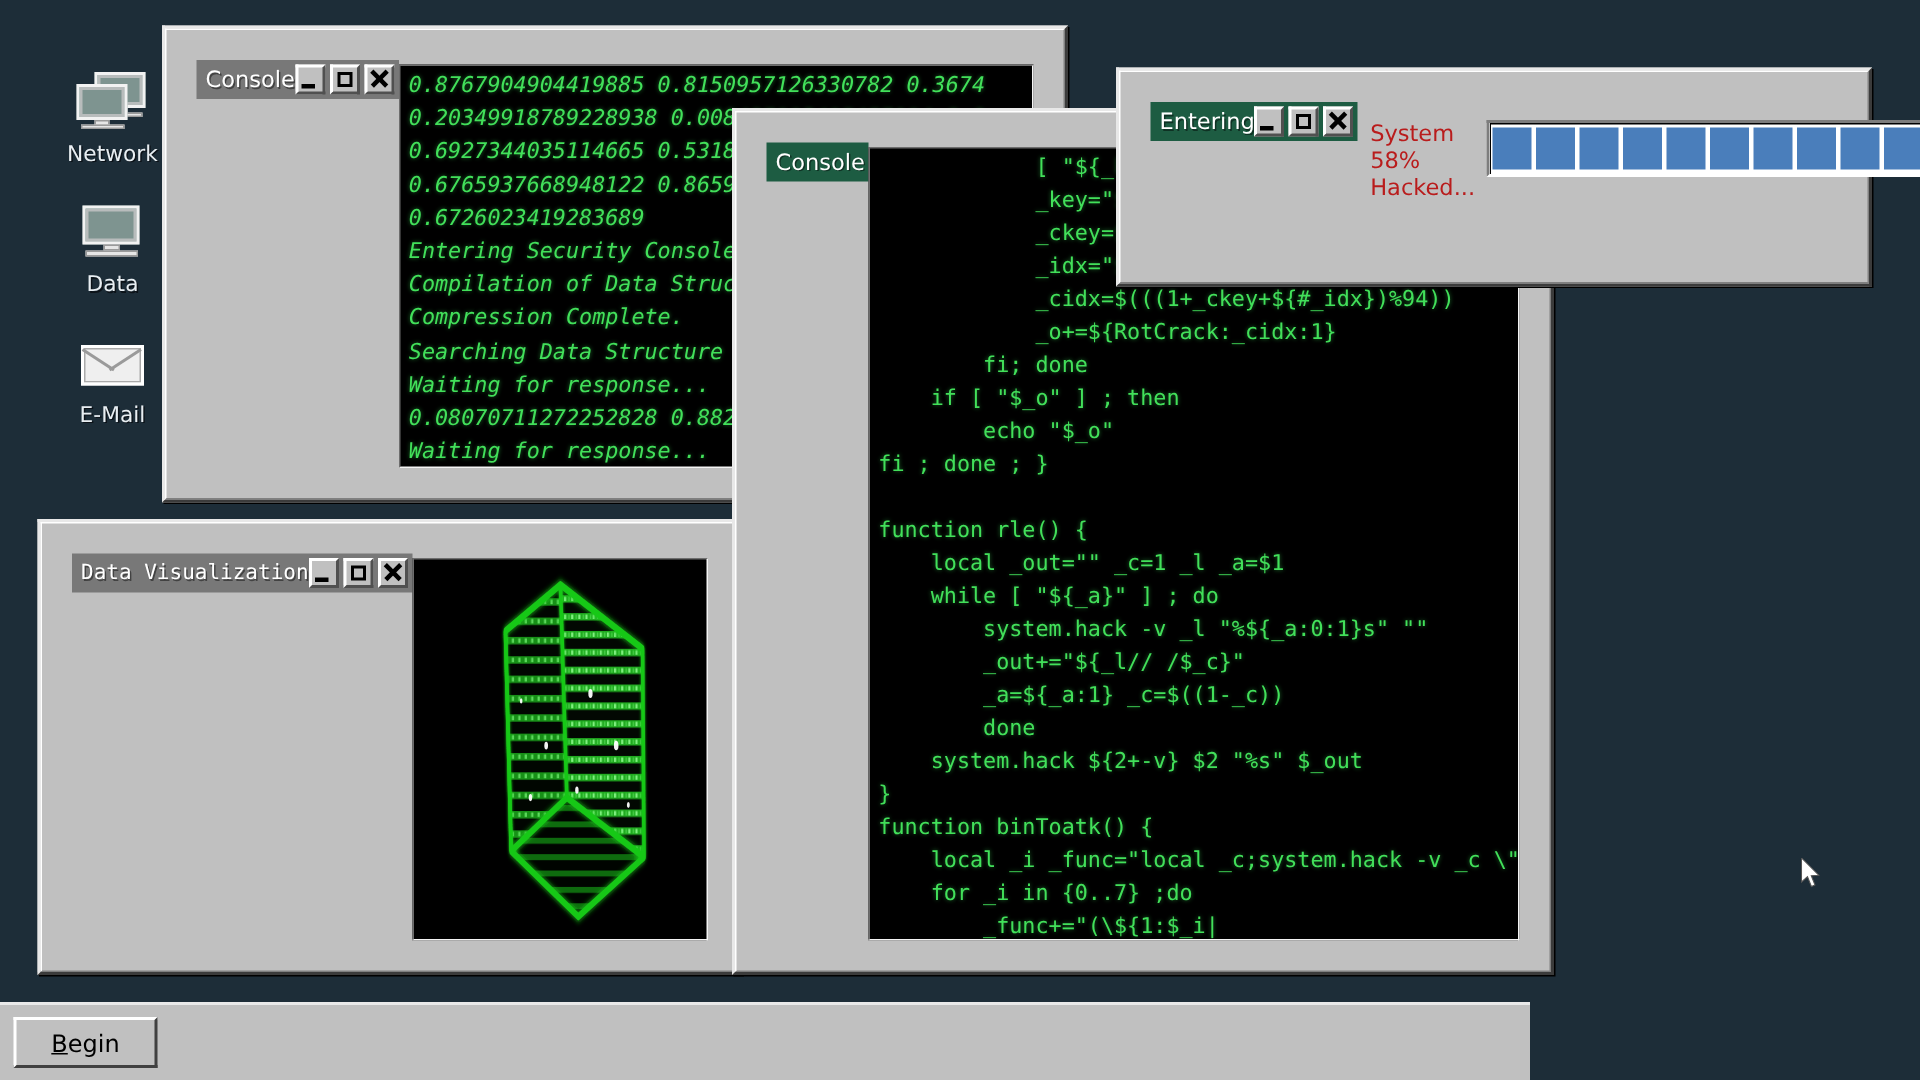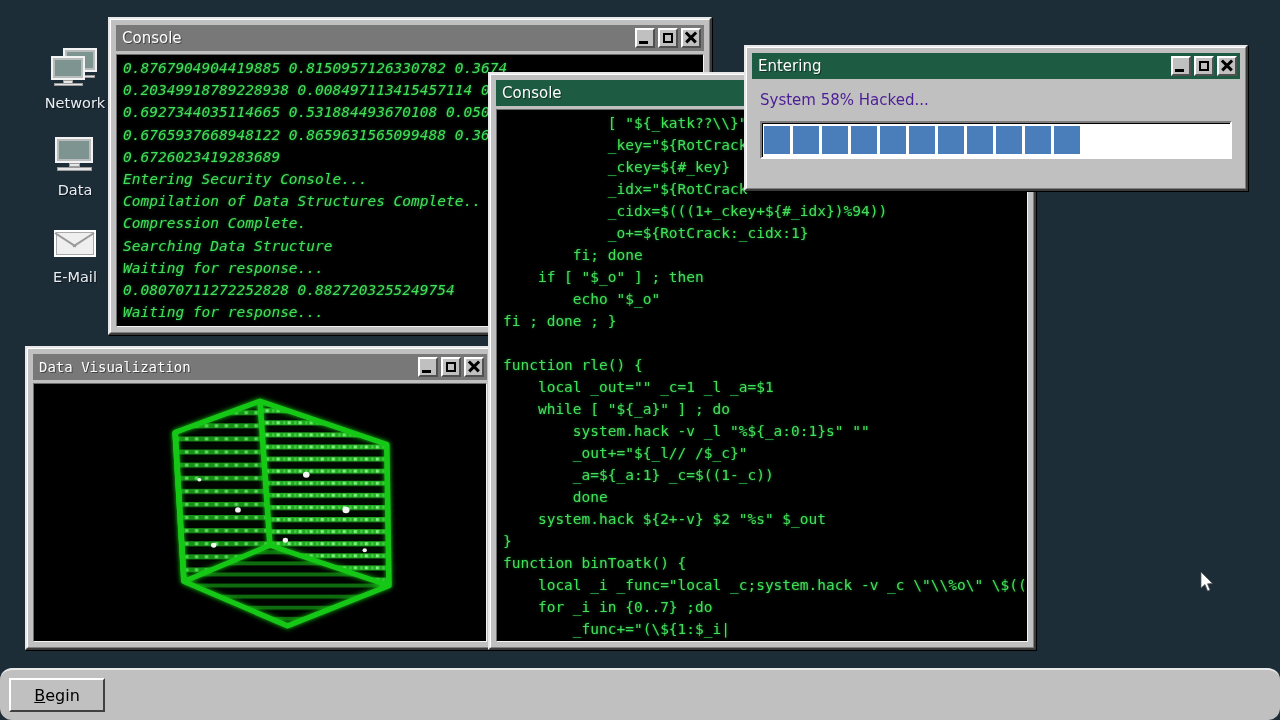--- a/index.html
+++ b/index.html
@@ -86,23 +86,23 @@
     border-right: 2px solid #3b3b3b;
     border-bottom: 2px solid #3b3b3b;
     box-shadow: 1px 1px 0 0 #000;
   }
   .win-inner {
     border-top: 1px solid #ffffff;
     border-left: 1px solid #ffffff;
     border-right: 1px solid #808080;
     border-bottom: 1px solid #808080;
     height: 100%;
-    padding: 5px;
-    display: flex;
-    flex-direction: column;
+    padding: 20px;
+    display: flex;
+    flex-direction: row;
   }
   .titlebar {
     height: 26px;
     display: flex;
     align-items: center;
     padding: 0 2px 0 6px;
     flex: 0 0 auto;
   }
   .titlebar.active { background: #1d5c42; }
   .titlebar.inactive { background: #787878; }
@@ -178,21 +178,21 @@
     position: relative;
     overflow: hidden;
   }
 
   
   #win-progress { left: 744px; top: 45px; width: 504px; height: 146px; z-index: 5; }
   .prog-label {
     margin: 12px 0 0 8px;
     font-size: 15px;
     font-family: "DejaVu Sans", sans-serif;
-    color: #4c1d95;
+    color: #b91c1c;
   }
   .prog-outer {
     margin: 12px 8px 0 8px;
     height: 38px;
     background: #ffffff;
     border-top: 2px solid #7d7d7d;
     border-left: 2px solid #7d7d7d;
     border-right: 2px solid #ffffff;
     border-bottom: 2px solid #ffffff;
     box-shadow: inset 1px 1px 0 #000;
@@ -205,27 +205,26 @@
     width: 26px;
     height: 100%;
     background: #4a7ebb;
     flex: 0 0 auto;
   }
 
   
   #taskbar {
     position: absolute;
     left: 0; bottom: 0;
-    width: 1280px; height: 52px;
+    width: 1020px; height: 52px;
     background: #c0c0c0;
     border-top: 2px solid #e9e9e9;
     z-index: 10;
     display: flex;
     align-items: center;
-    border-radius: 12px;
   }
   #begin-button {
     margin-left: 9px;
     min-width: 96px;
     height: 34px;
     background: #c0c0c0;
     border-top: 2px solid #ffffff;
     border-left: 2px solid #ffffff;
     border-right: 2px solid #404040;
     border-bottom: 2px solid #404040;

